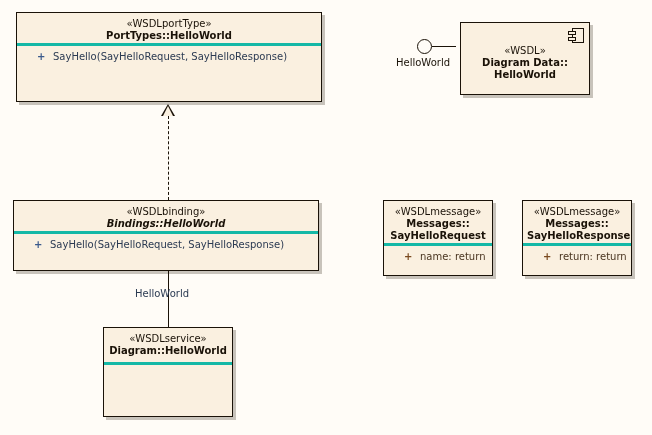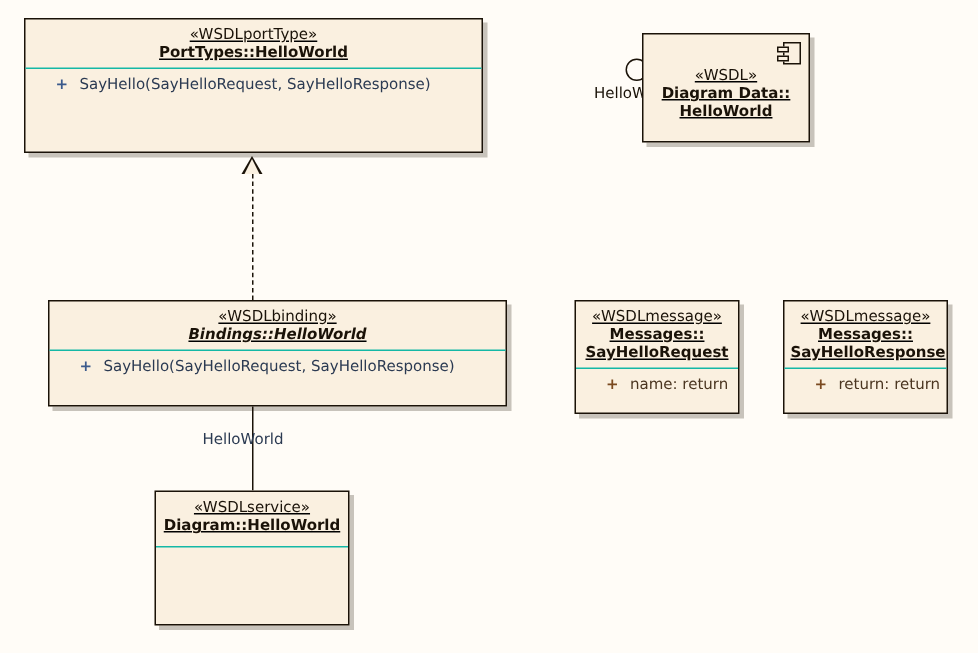--- a/index.html
+++ b/index.html
@@ -24,22 +24,21 @@
     border: 1px solid #1a1208;
     box-shadow: 3px 3px 0 0 rgba(170,165,155,0.65);
   }
   .uml-header {
     box-sizing: border-box;
     padding: 5px 4px 5px 4px;
     text-align: center;
     line-height: 1.18;
   }
   .uml-header.with-rule {
-    border-bottom: 1px solid #14b8a6;
-    text-decoration: underline;
+    border-bottom: 3px solid #14b8a6;
   }
   .stereotype {
     display: block;
     font-size: 10px;
     color: #1a1208;
     white-space: nowrap;
   }
   .cls-name {
     display: block;
     font-size: 10px;
@@ -160,21 +159,21 @@
       <span class="member">
         <span class="vis">+</span><span>SayHello(SayHelloRequest, SayHelloResponse)</span>
       </span>
     </div>
   </div>
 
   <div class="tri-edge" style="left:161px; top:104px;"></div>
   <div class="tri-fill" style="left:162.5px; top:106px;"></div>
   <div class="line-v dashed" style="left:168px; top:116px; height:84px;"></div>
 
-  <div class="uml-box" style="left:32px; top:200px; width:306px; height:71px;">
+  <div class="uml-box" style="left:13px; top:200px; width:306px; height:71px;">
     <div class="uml-header with-rule" style="height:33px;">
       <span class="stereotype">«WSDLbinding»</span>
       <span class="cls-name italic">Bindings::HelloWorld</span>
     </div>
     <div class="uml-compartment">
       <span class="member">
         <span class="vis">+</span><span>SayHello(SayHelloRequest, SayHelloResponse)</span>
       </span>
     </div>
   </div>
@@ -187,21 +186,21 @@
       <span class="stereotype">«WSDLservice»</span>
       <span class="cls-name">Diagram::HelloWorld</span>
     </div>
     <div class="uml-compartment"></div>
   </div>
 
   <div class="lollipop-circle" style="left:417px; top:39px;"></div>
   <div class="line-h" style="left:432px; top:46px; width:24px;"></div>
   <div class="edge-label" style="left:396px; top:57px;">HelloWorld</div>
 
-  <div class="uml-box" style="left:428px; top:22px; width:112px; height:73px;text-decoration:underline;">
+  <div class="uml-box" style="left:460px; top:22px; width:130px; height:73px;">
     <div class="component-icon" style="right:5px; top:5px;">
       <div class="body"></div>
       <div class="tab t1"></div>
       <div class="tab t2"></div>
     </div>
     <div class="uml-header" style="padding-top:22px;">
       <span class="stereotype">«WSDL»</span>
       <span class="cls-name">Diagram Data::</span>
       <span class="cls-name">HelloWorld</span>
     </div>

